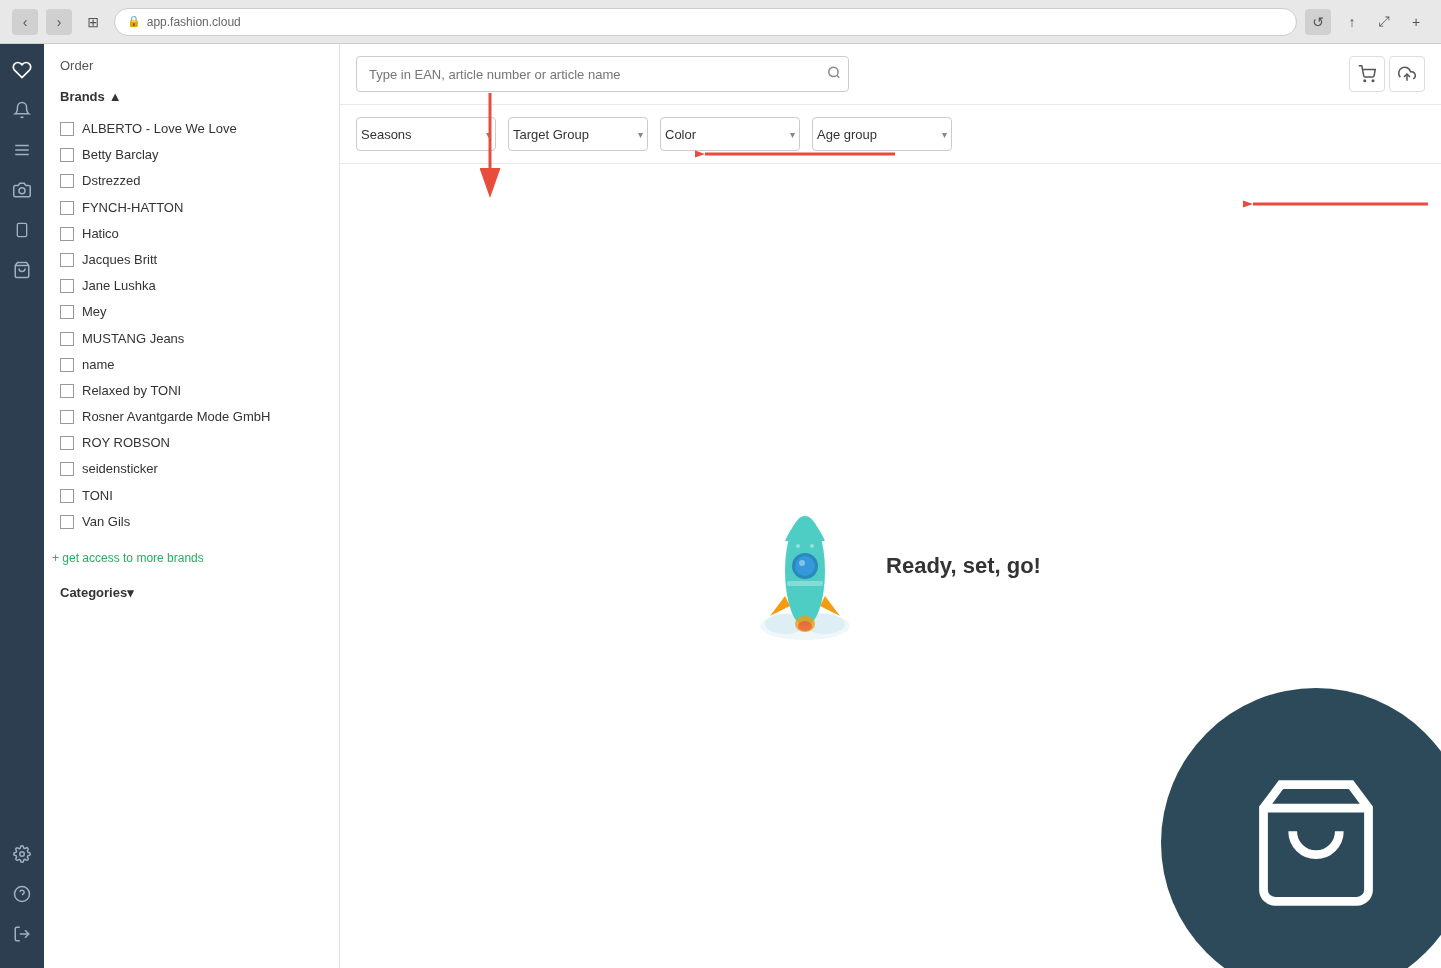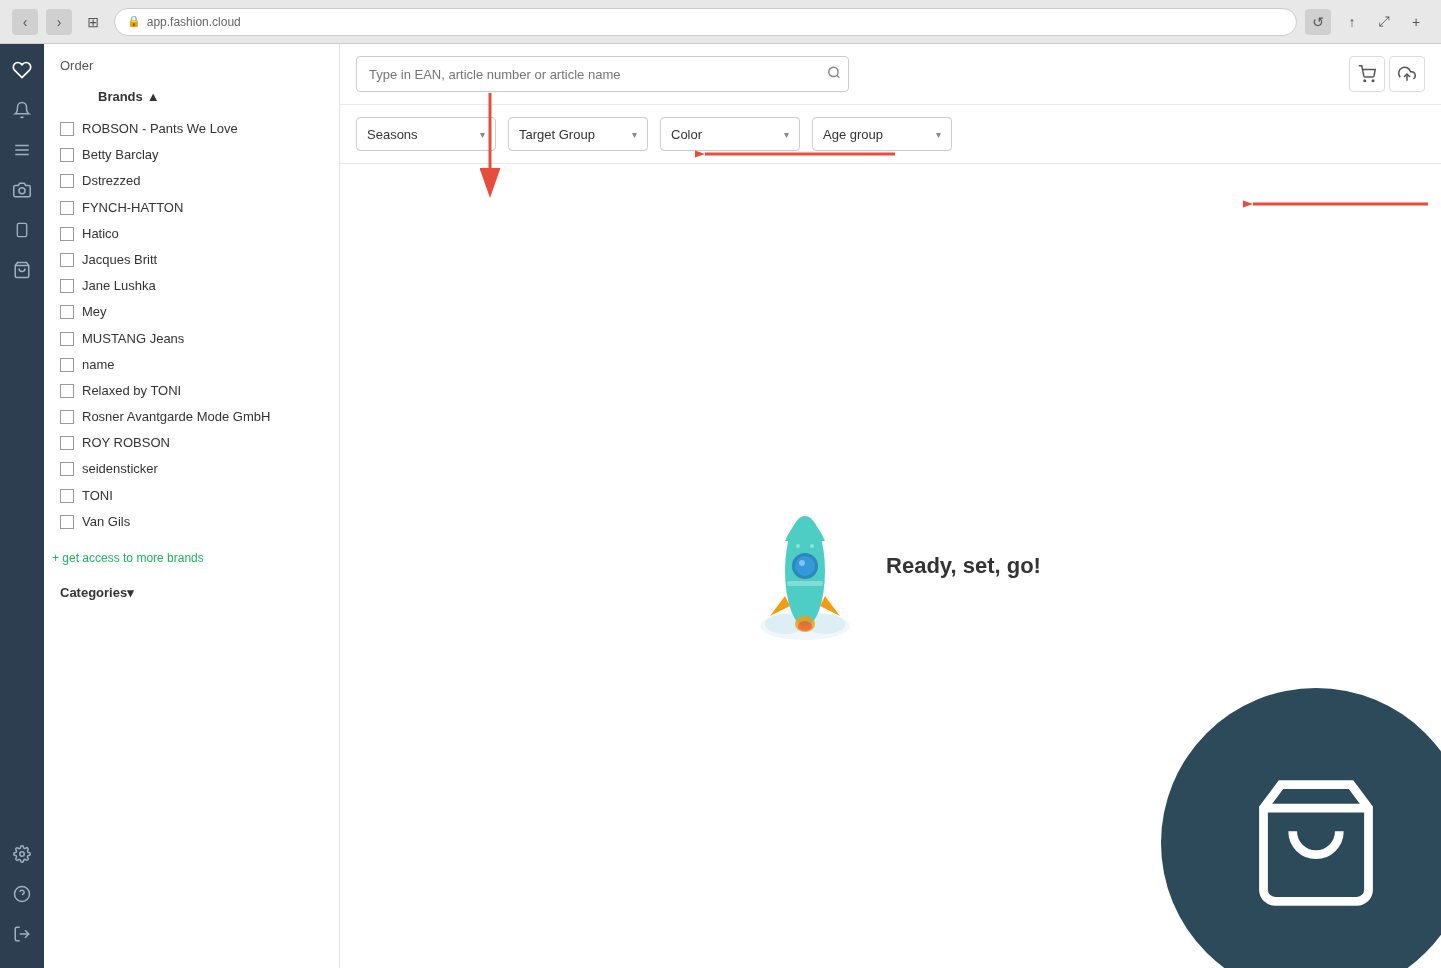--- a/index.html
+++ b/index.html
@@ -123,21 +123,20 @@
     }
     .brands-section-header {
       padding: 8px 16px;
       font-size: 13px;
       font-weight: 600;
       color: #333;
       display: flex;
       align-items: center;
       gap: 4px;
       cursor: pointer;
-      margin-left: 38px;
     }
     .brands-list {
       padding: 4px 0;
     }
     .brand-item {
       display: flex;
       align-items: flex-start;
       padding: 4px 16px;
       gap: 8px;
       cursor: pointer;
@@ -227,21 +226,21 @@
       align-items: center;
       padding: 12px 16px;
       gap: 12px;
       border-bottom: 1px solid #e8e8e8;
     }
     .filter-dropdown {
       height: 34px;
       border: 1.5px solid #ccc;
       border-radius: 4px;
       background: white;
-      padding: 0 10px;
+      padding: 0 4px;
       font-size: 13px;
       color: #333;
       cursor: pointer;
       display: flex;
       align-items: center;
       gap: 20px;
       min-width: 140px;
     }
     .filter-dropdown select {
       appearance: none;
@@ -375,21 +374,21 @@
 
   <div class="brands-sidebar">
     <div class="order-header">Order</div>
     <div class="brands-section-header">
       <span>Brands</span>
       <span> ▲</span>
     </div>
     <div class="brands-list" id="brands-list">
         <div class="brand-item">
       <div class="brand-checkbox"></div>
-      <span class="brand-label">ROBSON - Pants We Love</span>
+      <span class="brand-label">ALBERTO - Love We Love</span>
     </div>
         <div class="brand-item">
       <div class="brand-checkbox"></div>
       <span class="brand-label">Betty Barclay</span>
     </div>
         <div class="brand-item">
       <div class="brand-checkbox"></div>
       <span class="brand-label">Dstrezzed</span>
     </div>
         <div class="brand-item">

